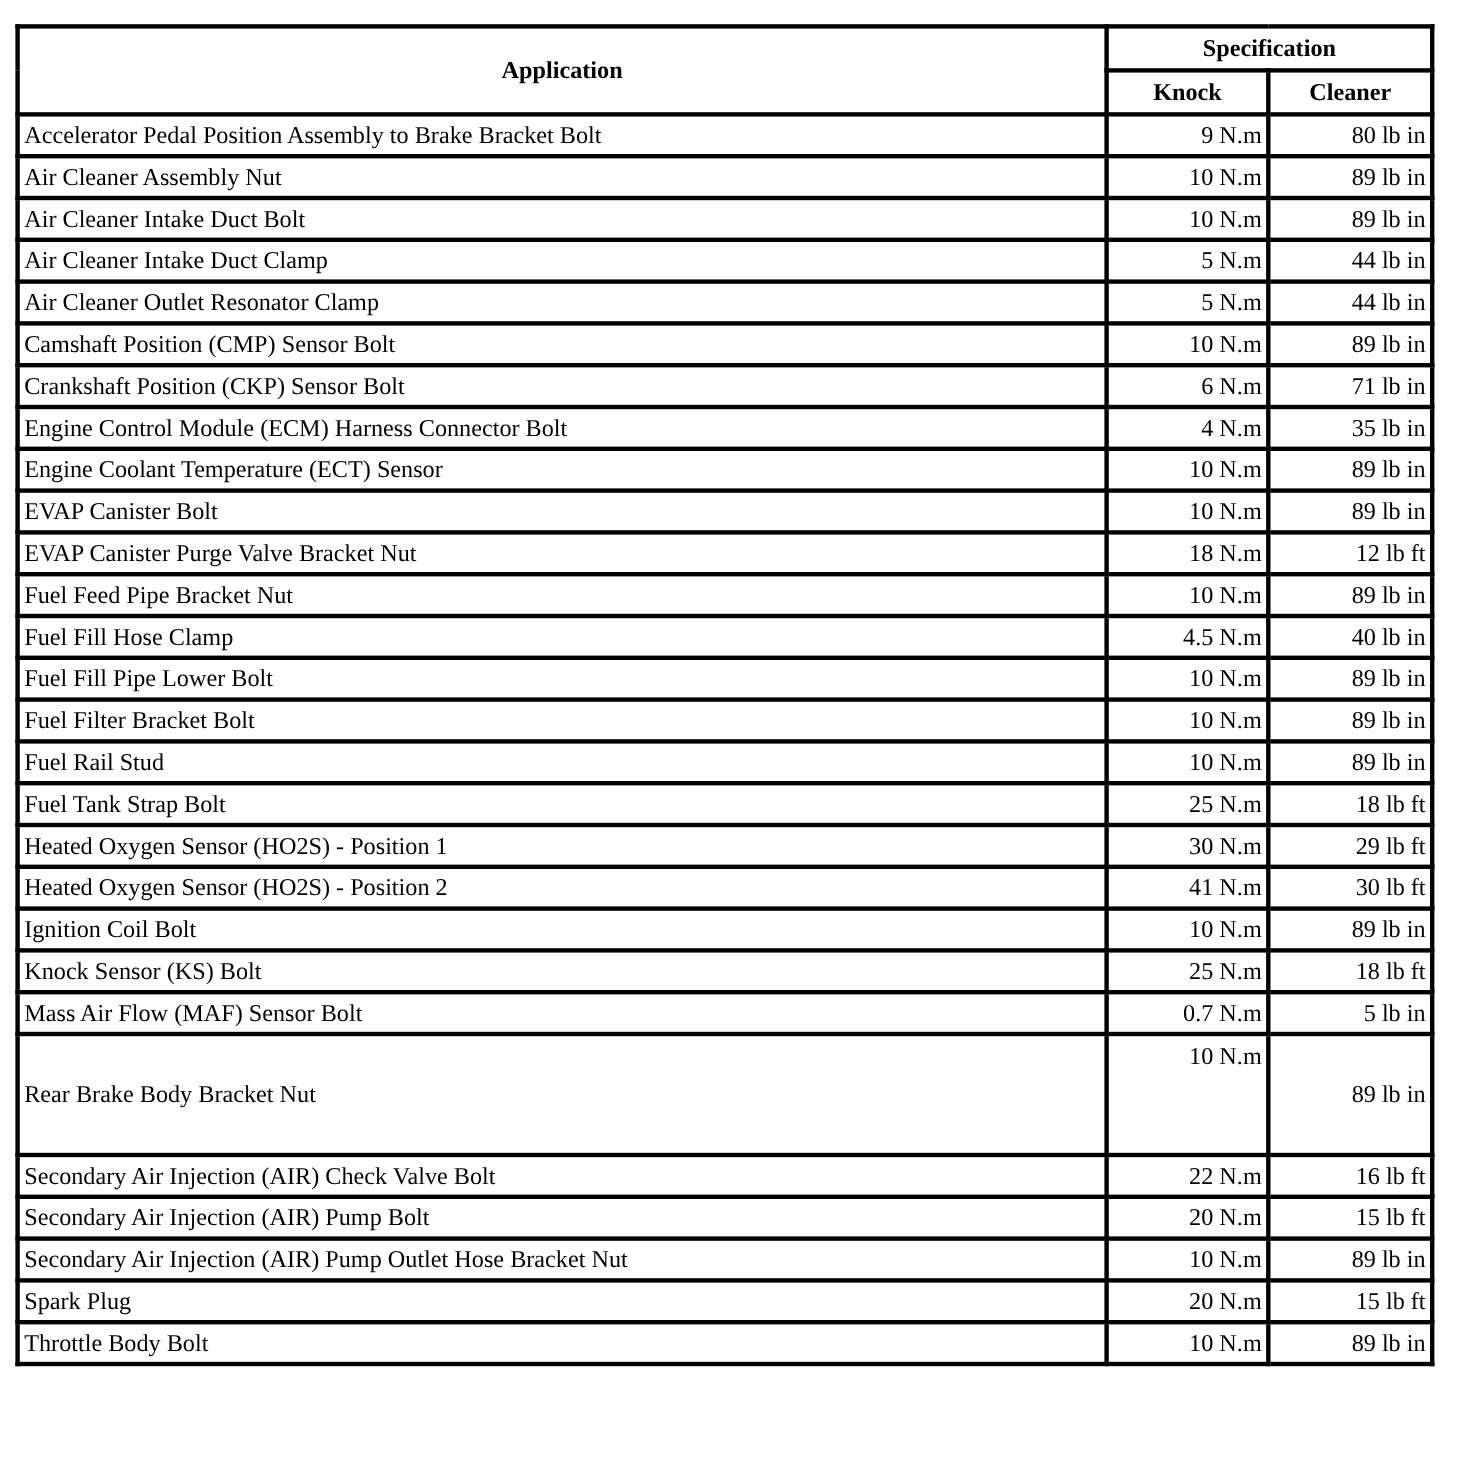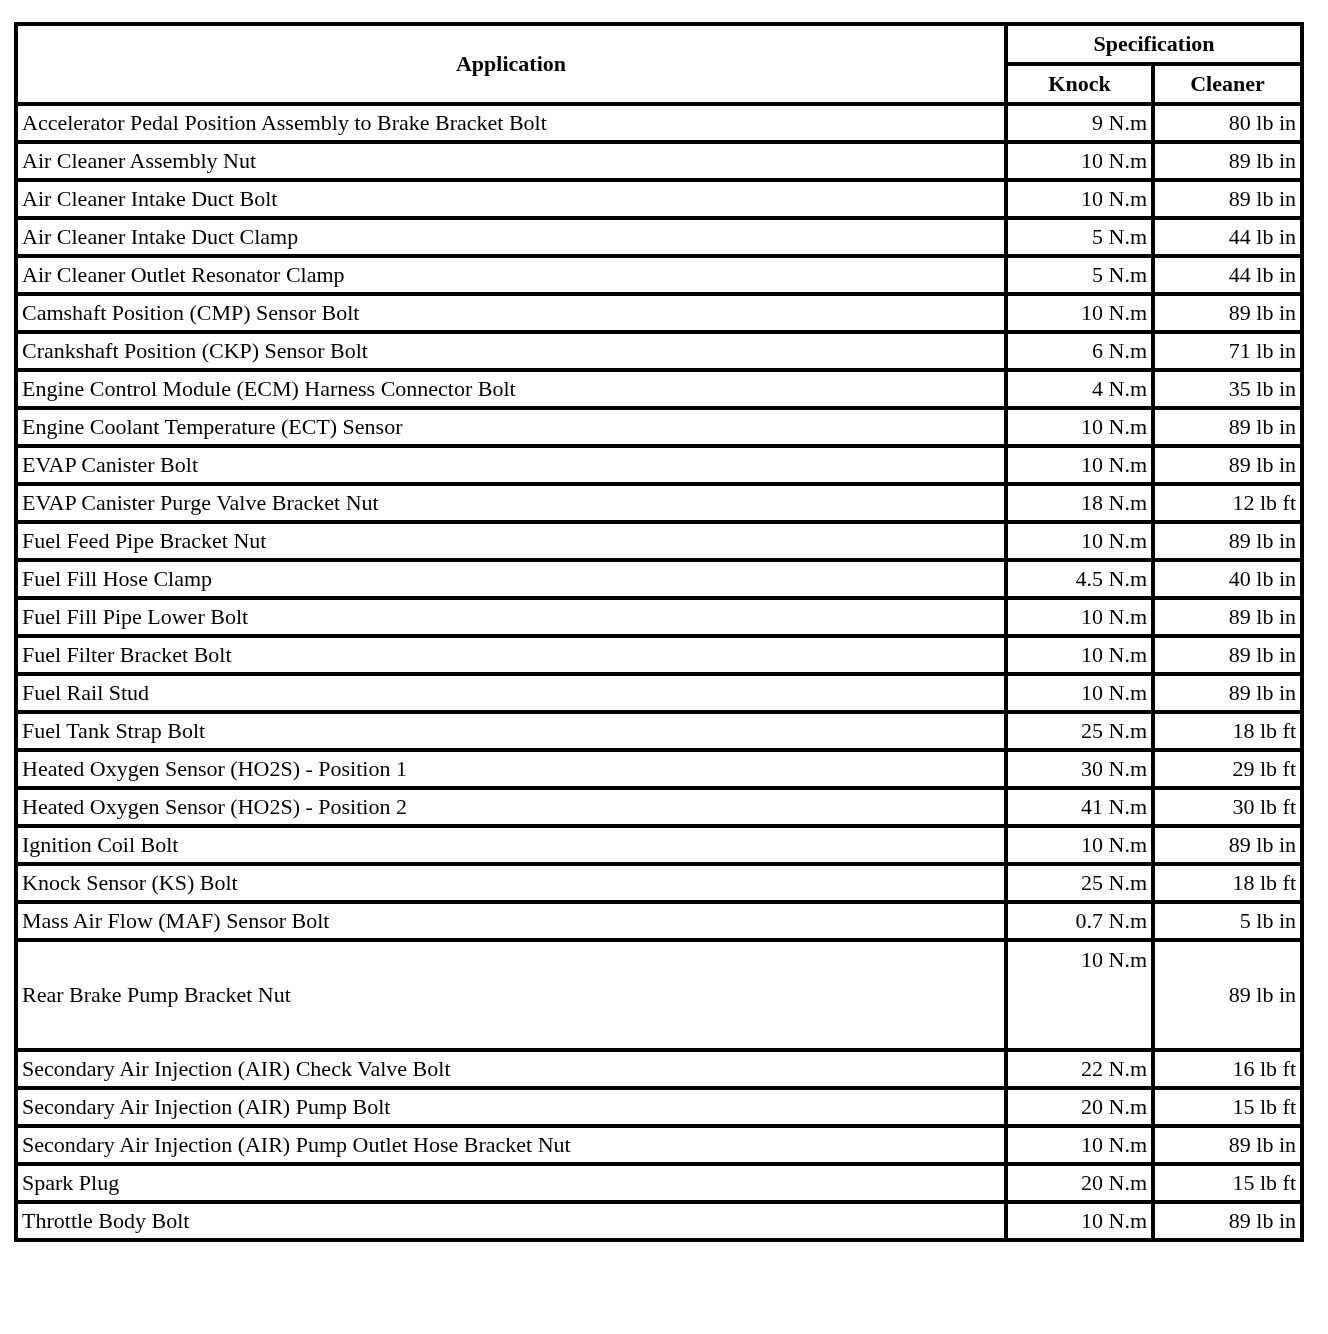--- a/index.html
+++ b/index.html
@@ -154,21 +154,21 @@
         <td class="app">Knock Sensor (KS) Bolt</td>
         <td class="num">25 N.m</td>
         <td class="num">18 lb ft</td>
       </tr>
       <tr>
         <td class="app">Mass Air Flow (MAF) Sensor Bolt</td>
         <td class="num">0.7 N.m</td>
         <td class="num">5 lb in</td>
       </tr>
       <tr class="tall">
-        <td class="app">Rear Brake Pump Bracket Nut</td>
+        <td class="app">Rear Brake Body Bracket Nut</td>
         <td class="num metric-top">10 N.m</td>
         <td class="num">89 lb in</td>
       </tr>
       <tr>
         <td class="app">Secondary Air Injection (AIR) Check Valve Bolt</td>
         <td class="num">22 N.m</td>
         <td class="num">16 lb ft</td>
       </tr>
       <tr>
         <td class="app">Secondary Air Injection (AIR) Pump Bolt</td>

